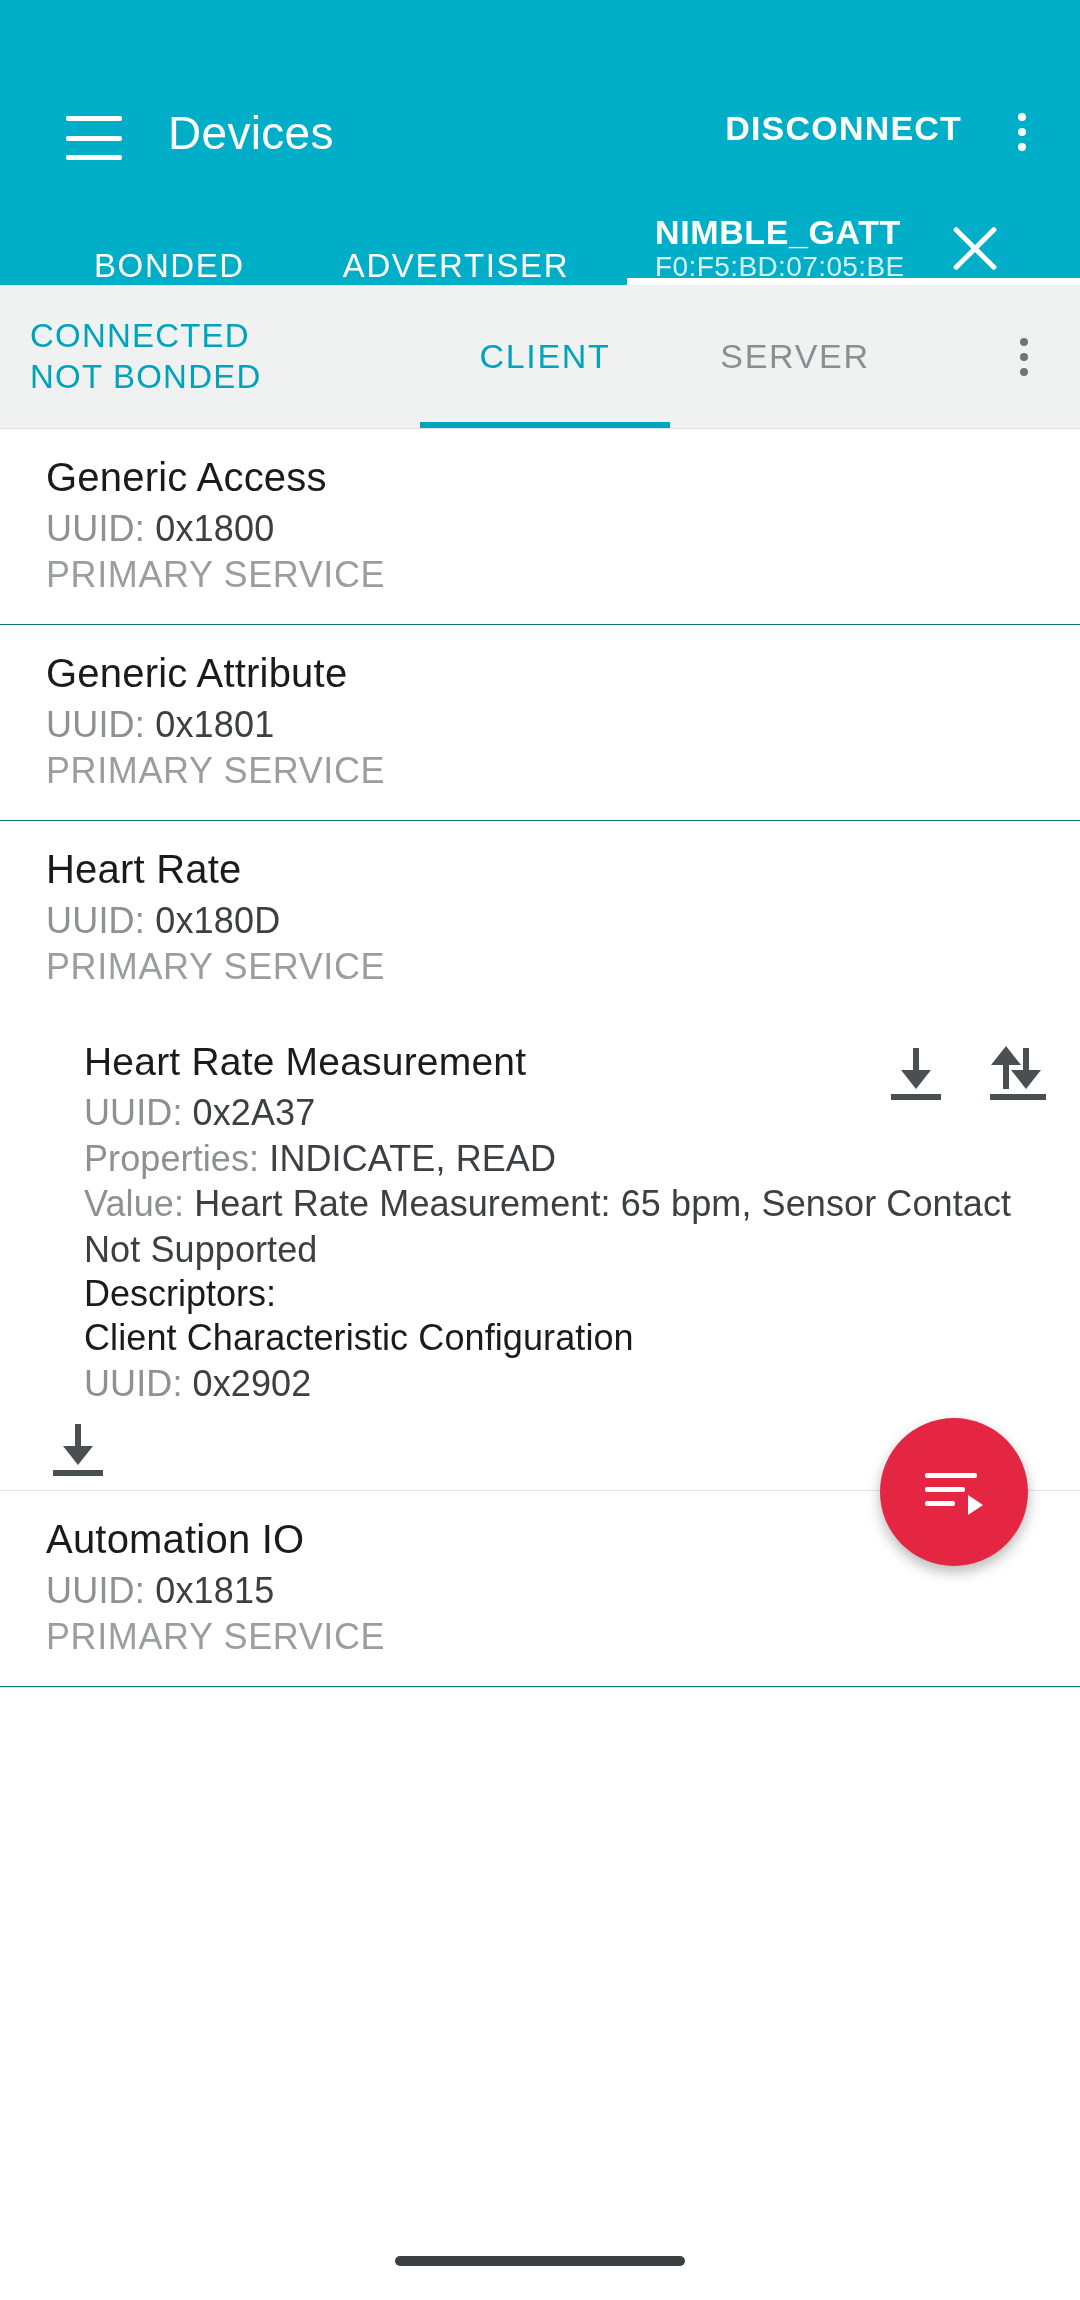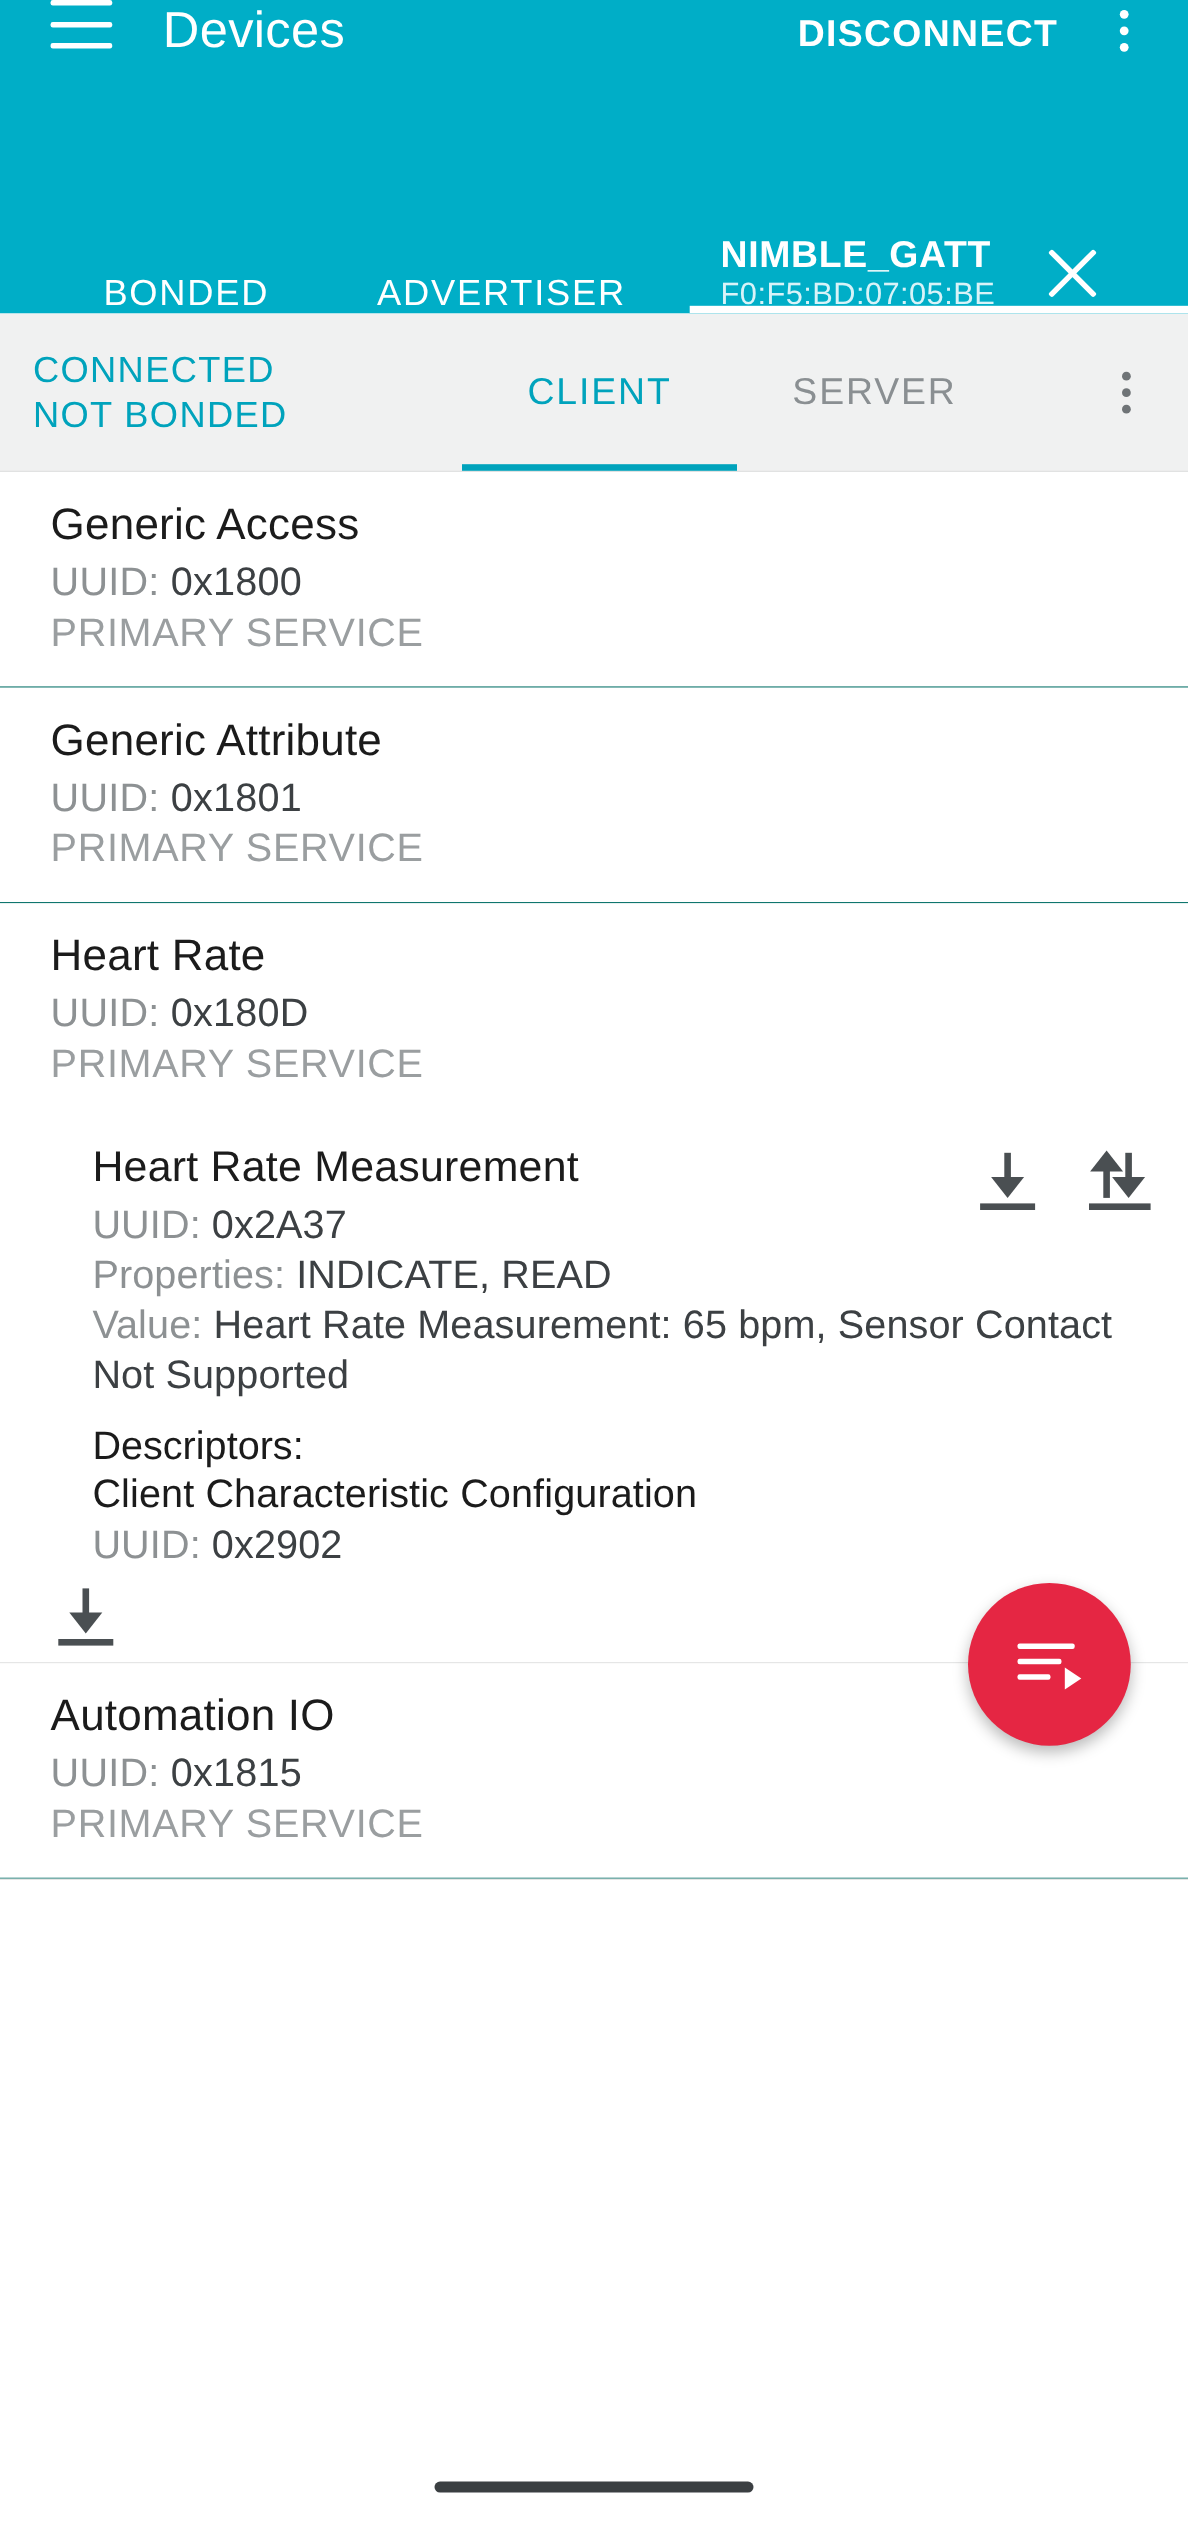--- a/index.html
+++ b/index.html
@@ -21,22 +21,23 @@
 
   
   .appbar {
     background: #00AEC7;
     color: #ffffff;
     flex: 0 0 auto;
   }
   .appbar-top {
     height: 160px;
     display: flex;
-    align-items: flex-start;
+    align-items: flex-end;
     padding: 0 30px;
+    margin-left: 20px;
   }
   .hamburger {
     width: 56px;
     height: 44px;
     display: flex;
     flex-direction: column;
     justify-content: space-between;
     margin-left: 16px;
     margin-right: 46px;
     cursor: pointer;
@@ -253,21 +254,21 @@
     position: absolute;
     right: 34px;
     top: 30px;
     display: flex;
     gap: 46px;
     align-items: flex-start;
   }
   .desc-title {
     font-size: 36px;
     color: #1b1b1b;
-    margin-top: 20px;
+    margin-top: 0;
   }
   .desc-row {
     position: relative;
   }
   .desc-action {
     position: absolute;
     right: 34px;
     top: 16px;
   }
 

